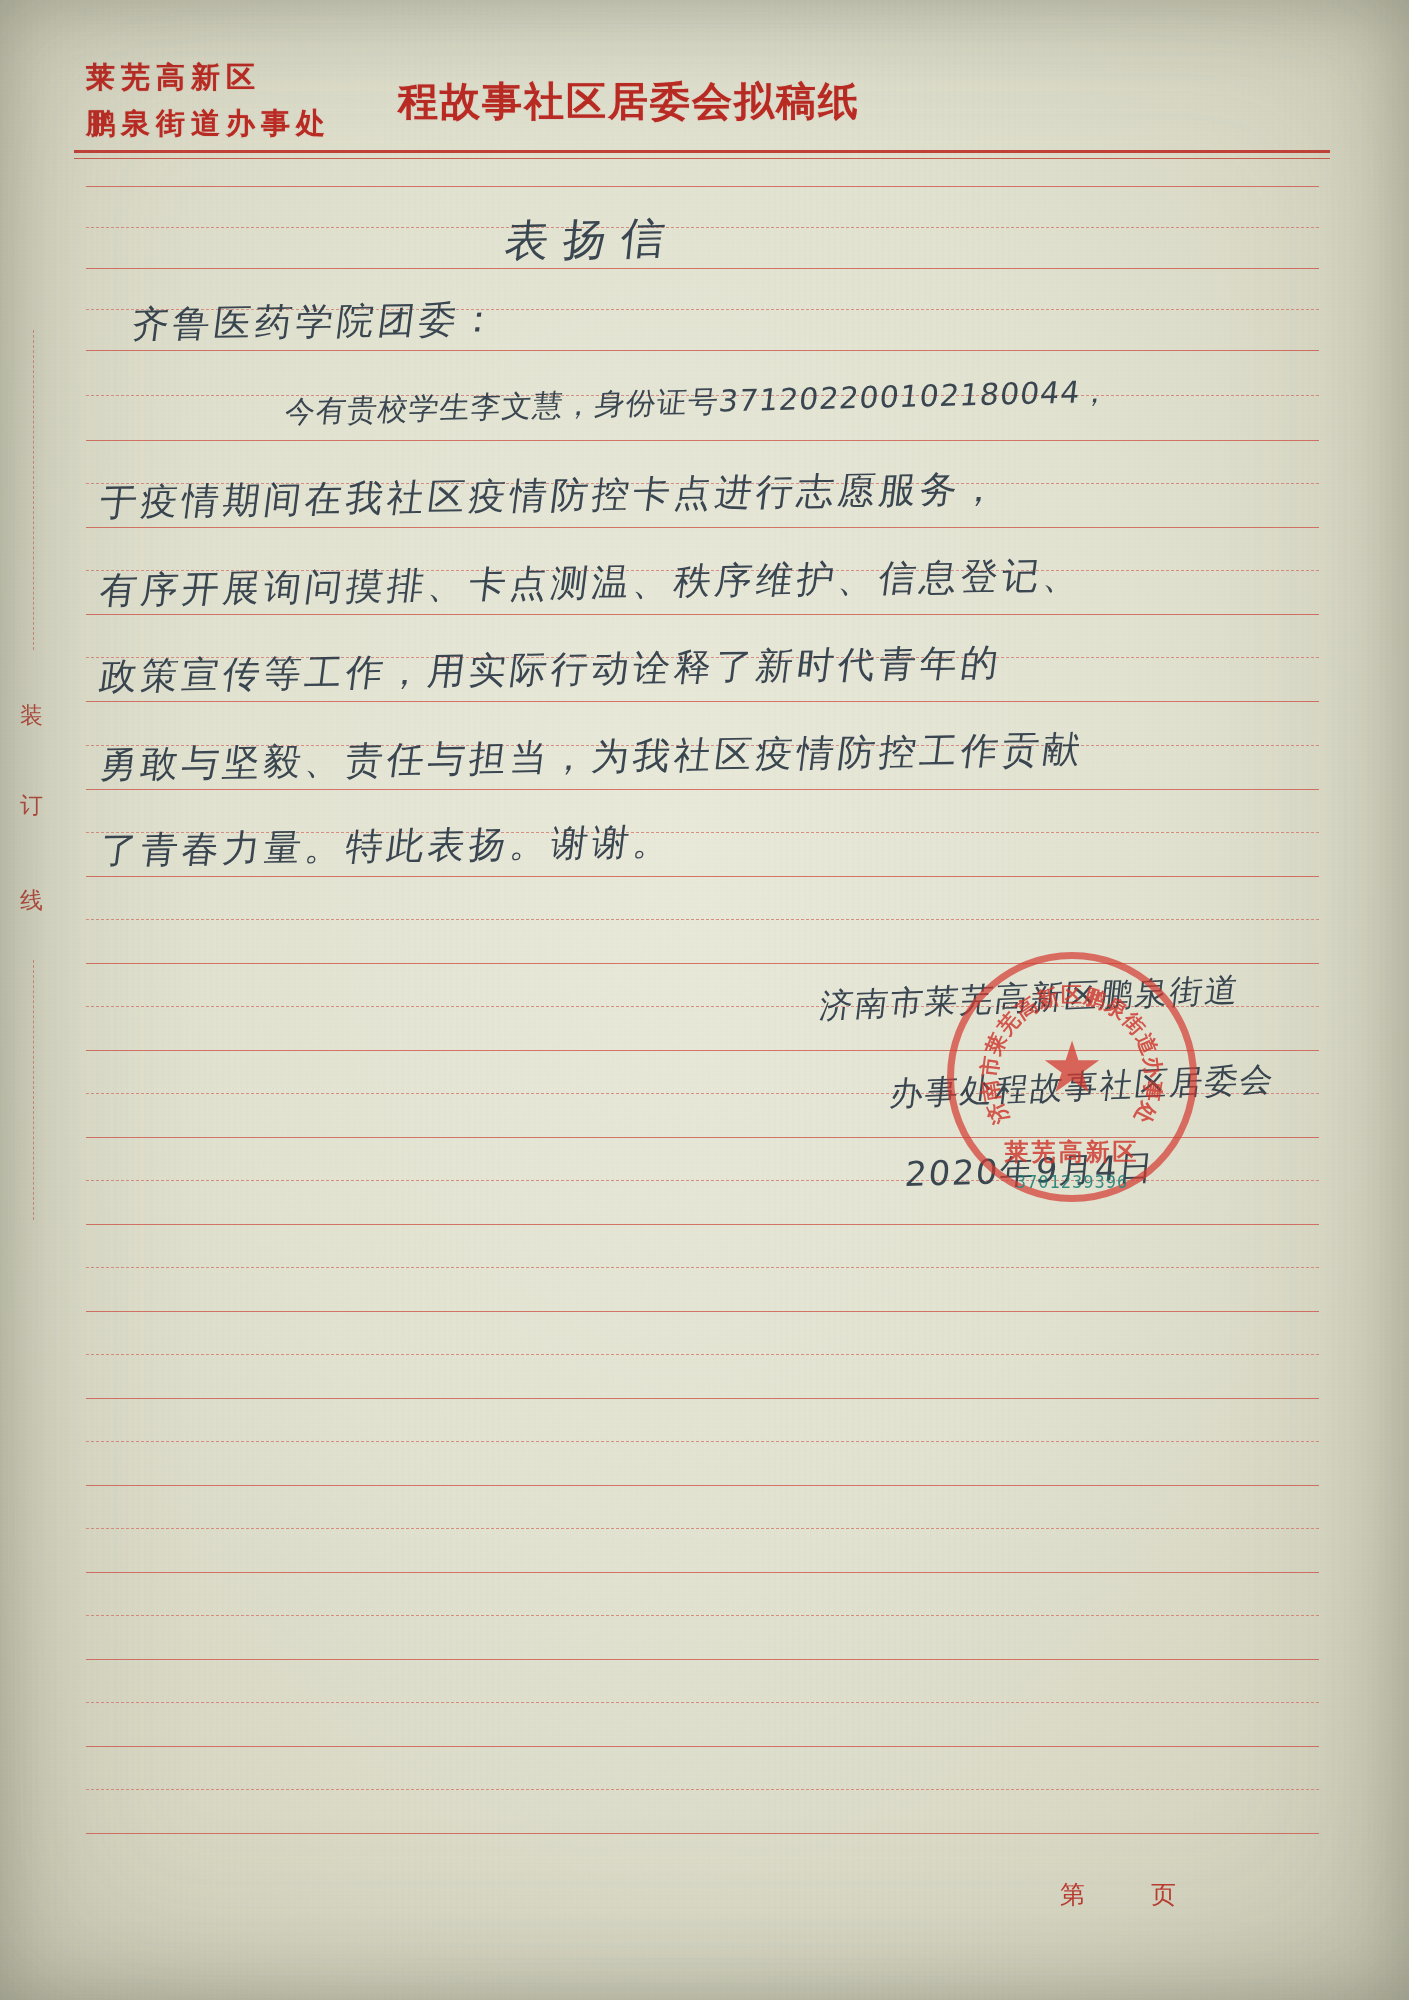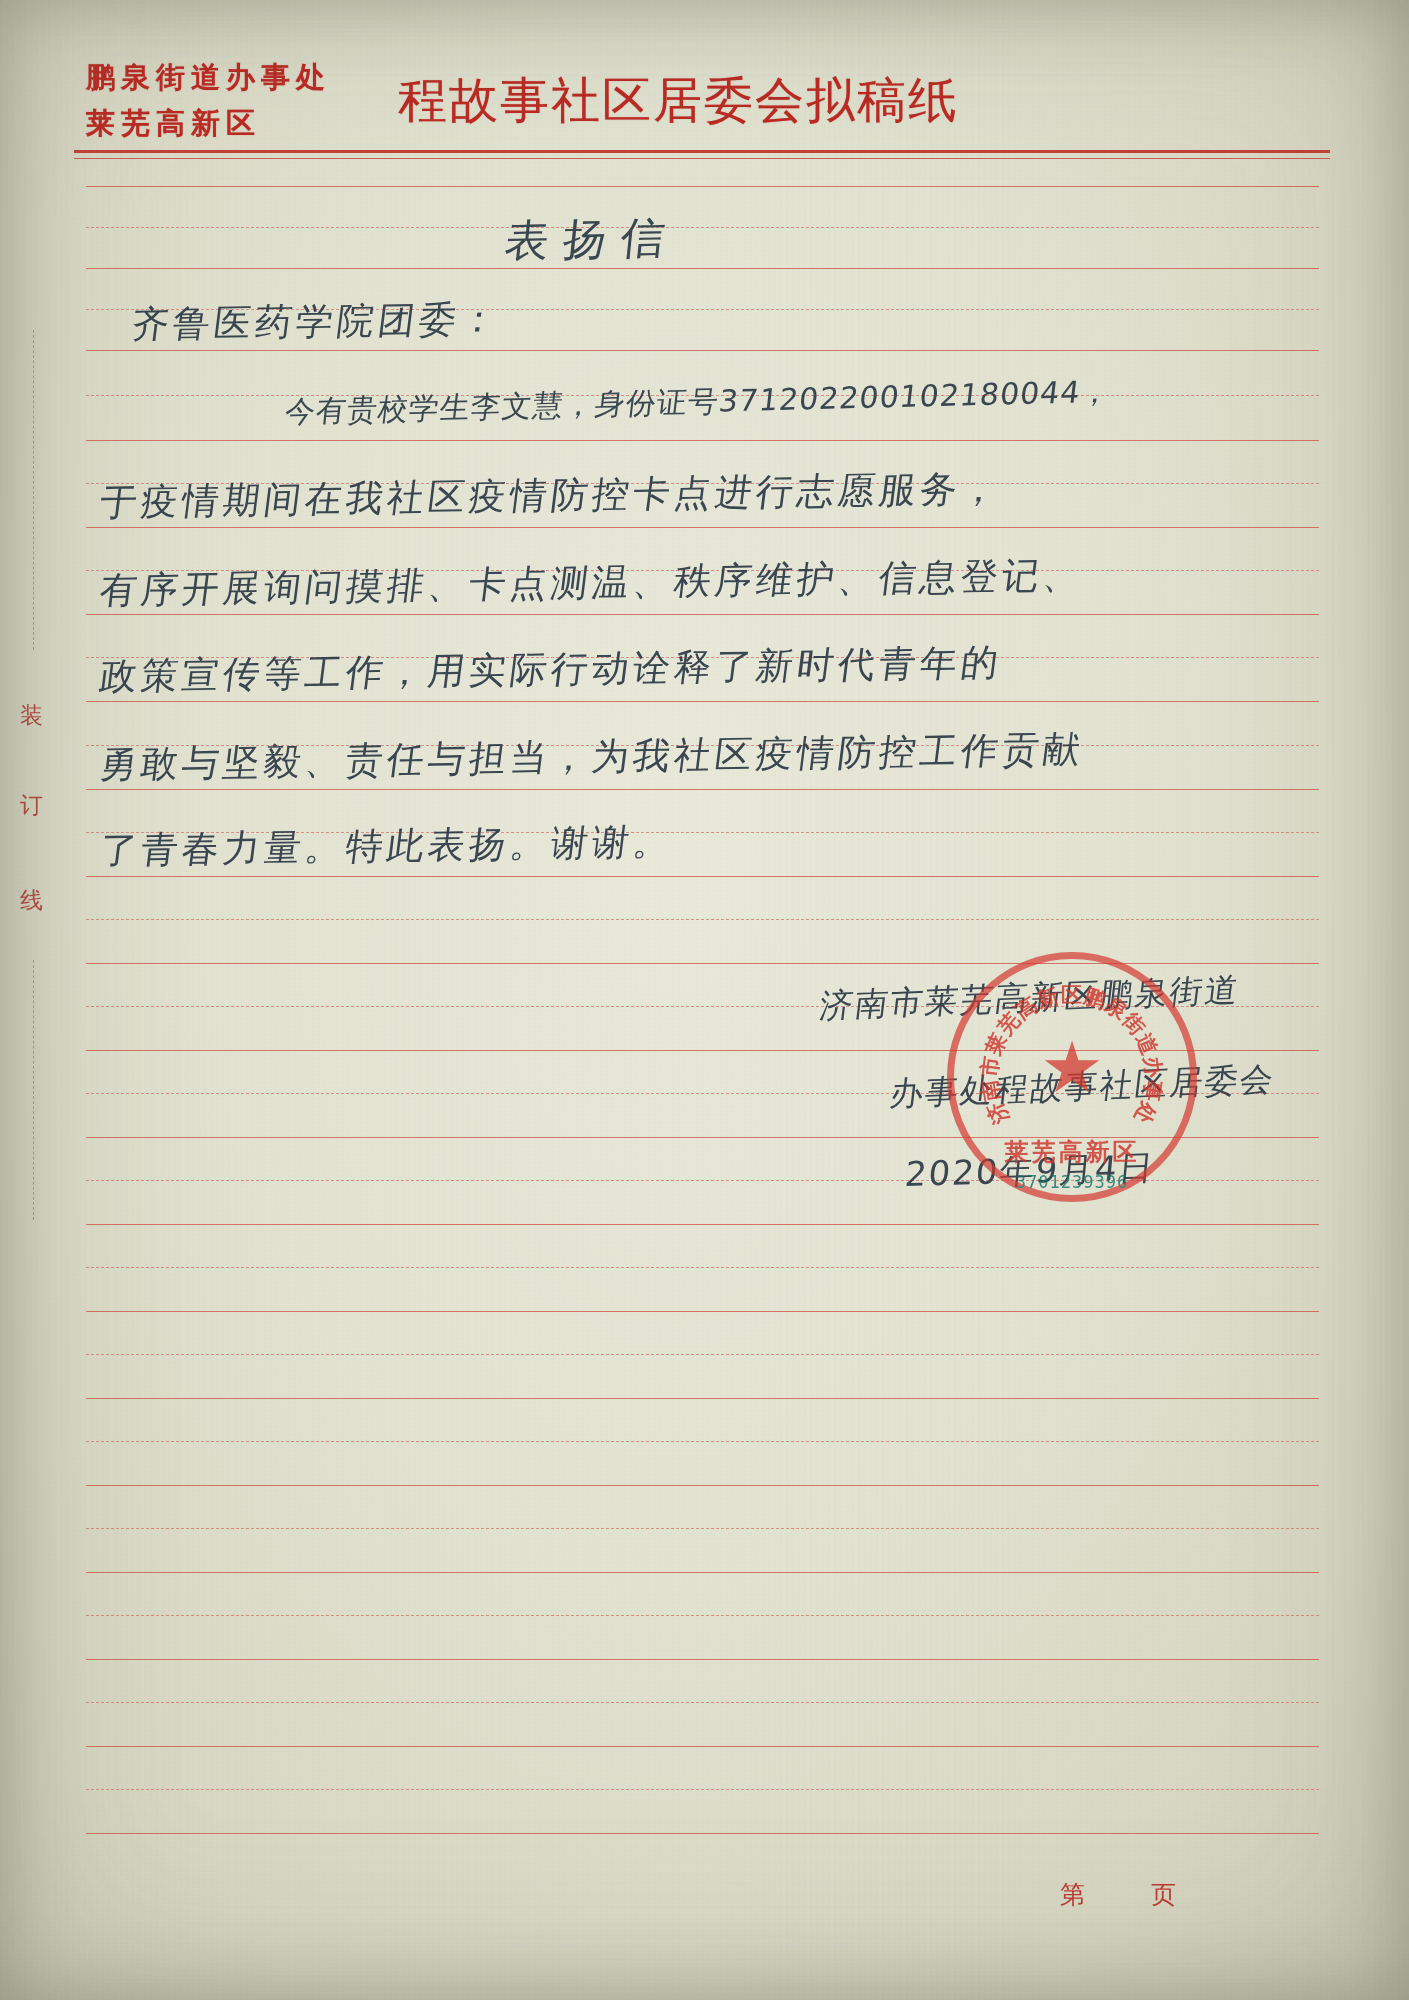--- a/index.html
+++ b/index.html
@@ -69,22 +69,22 @@
     font-weight: bold;
     font-size: 29px;
     letter-spacing: 6px;
     color: #bb2a23;
     white-space: nowrap;
     text-shadow: 0 0 1px rgba(187,42,35,.5);
   }
   .header-title {
     flex: 1;
     font-family: "DejaVu Sans", sans-serif;
-    font-weight: normal;
-    font-size: 49px;
+    font-weight: bold;
+    font-size: 40px;
     letter-spacing: 2px;
     color: #bb2a23;
     white-space: nowrap;
     padding-left: 6px;
     text-shadow: 0 0 1px rgba(187,42,35,.45);
   }
 
   
   .rule-thick {
     position: absolute;
@@ -259,22 +259,22 @@
 </head>
 <body>
 
 <div id="page">
 
   <div id="paper"></div>
   <div id="paper-noise"></div>
 
   <div class="header">
     <div class="header-left">
+      <div>莱芜高新区</div>
       <div>鹏泉街道办事处</div>
-      <div>莱芜高新区</div>
     </div>
     <div class="header-title">程故事社区居委会拟稿纸</div>
   </div>
 
   <div class="rule-thick" style="top:150px"></div>
   <div class="rule-thin" style="top:158px"></div>
 
   <div class="solid-line" style="top:186px"></div>
   <div class="solid-line" style="top:268px"></div>
   <div class="solid-line" style="top:350px"></div>

